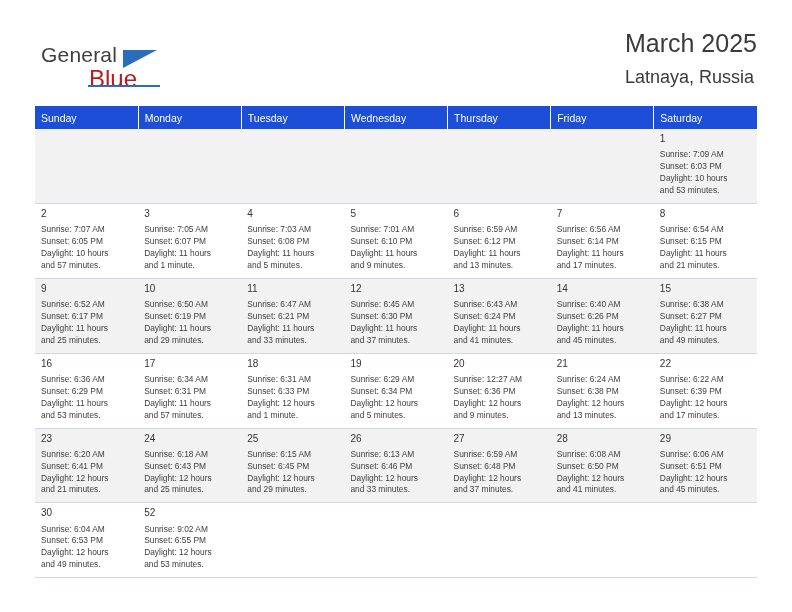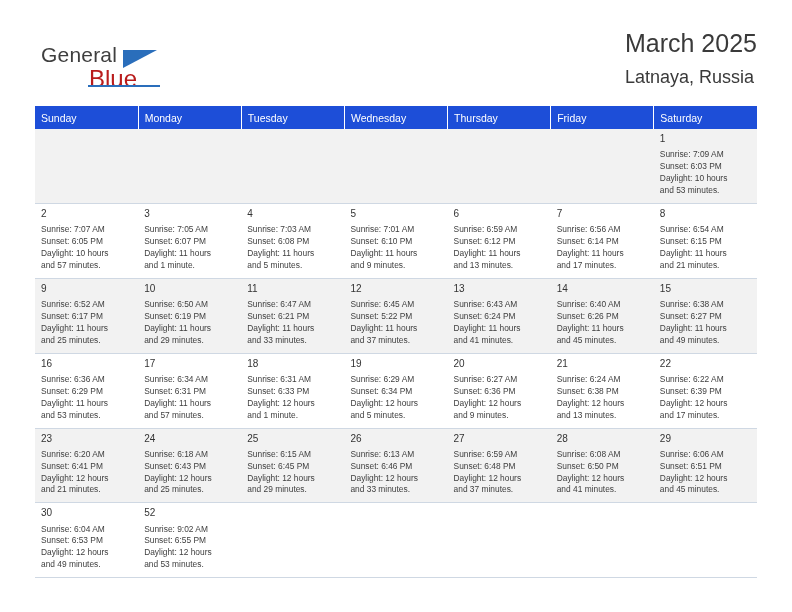--- a/index.html
+++ b/index.html
@@ -259,21 +259,21 @@
               <div>Sunrise: 6:47 AM</div>
               <div>Sunset: 6:21 PM</div>
               <div>Daylight: 11 hours</div>
               <div>and 33 minutes.</div>
             </div>
           </td>
           <td>
             <span class="daynum">12</span>
             <div class="info">
               <div>Sunrise: 6:45 AM</div>
-              <div>Sunset: 5:22 PM</div>
+              <div>Sunset: 6:30 PM</div>
               <div>Daylight: 11 hours</div>
               <div>and 37 minutes.</div>
             </div>
           </td>
           <td>
             <span class="daynum">13</span>
             <div class="info">
               <div>Sunrise: 6:43 AM</div>
               <div>Sunset: 6:24 PM</div>
               <div>Daylight: 11 hours</div>
@@ -332,21 +332,21 @@
             <div class="info">
               <div>Sunrise: 6:29 AM</div>
               <div>Sunset: 6:34 PM</div>
               <div>Daylight: 12 hours</div>
               <div>and 5 minutes.</div>
             </div>
           </td>
           <td>
             <span class="daynum">20</span>
             <div class="info">
-              <div>Sunrise: 6:27 AM</div>
+              <div>Sunrise: 12:27 AM</div>
               <div>Sunset: 6:36 PM</div>
               <div>Daylight: 12 hours</div>
               <div>and 9 minutes.</div>
             </div>
           </td>
           <td>
             <span class="daynum">21</span>
             <div class="info">
               <div>Sunrise: 6:24 AM</div>
               <div>Sunset: 6:38 PM</div>

